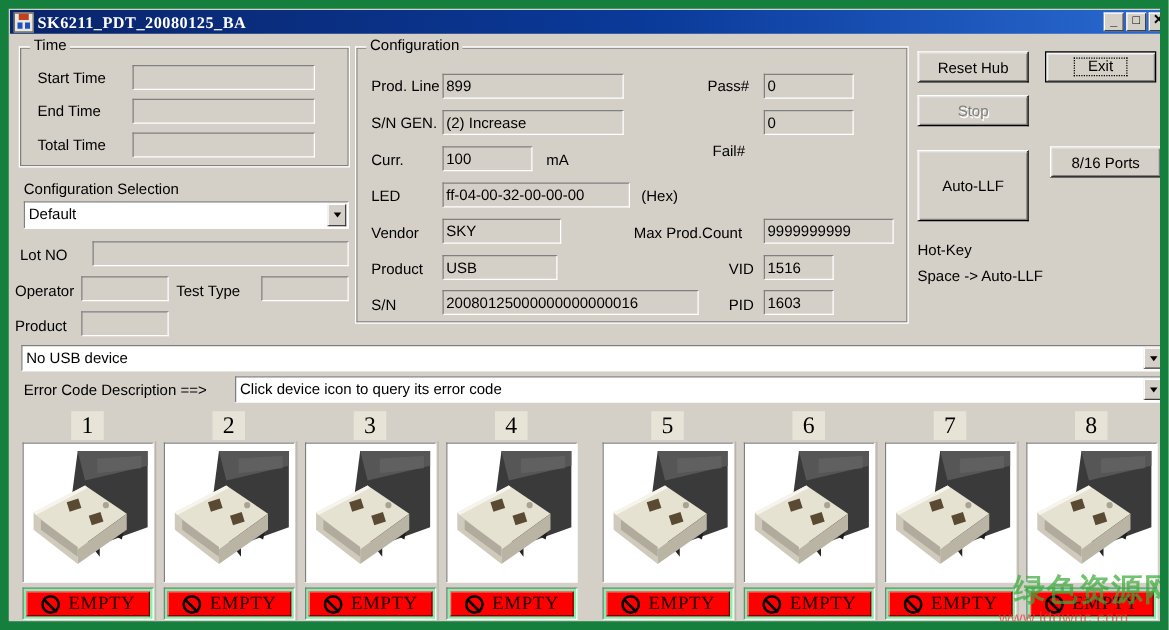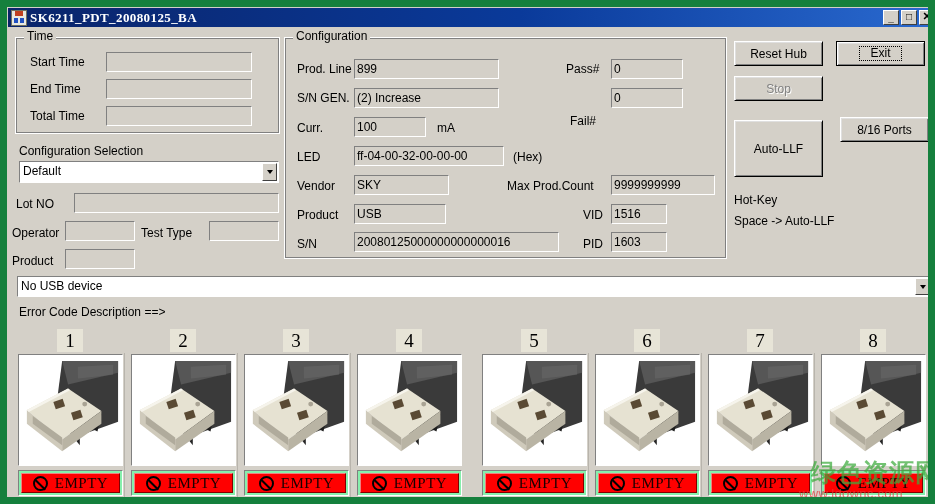--- a/index.html
+++ b/index.html
@@ -401,20 +401,26 @@
   <span class="lbl" style="left:727px; top:207px;">Space -&gt; Auto-LLF</span>
 
   <div class="combo" style="left:10px; top:269px; width:915px; height:21px;">
     <span class="ctext">No USB device</span>
     <span class="carrow">
         <i></i>
       </span>
   </div>
 
   <span class="lbl" style="left:12px; top:298px;">Error Code Description ==&gt;</span>
+  <div class="combo" style="left:181px; top:294px; width:744px; height:21px;">
+    <span class="ctext">Click device icon to query its error code</span>
+    <span class="carrow">
+        <i></i>
+      </span>
+  </div>
 
   <div id="ports">
 
     <div class="port" style="left:8px;">
       <div class="num">1</div>
       <div class="pic">
         <svg viewBox="0 0 105 112" preserveAspectRatio="none" aria-hidden="true">
           <rect x="0" y="0" width="105" height="112" fill="#ffffff"></rect>
           <g>
             <path d="M44 6 L101 6 L101 68 L62 82 L38 52 Z" fill="#3a3a3a"></path>

